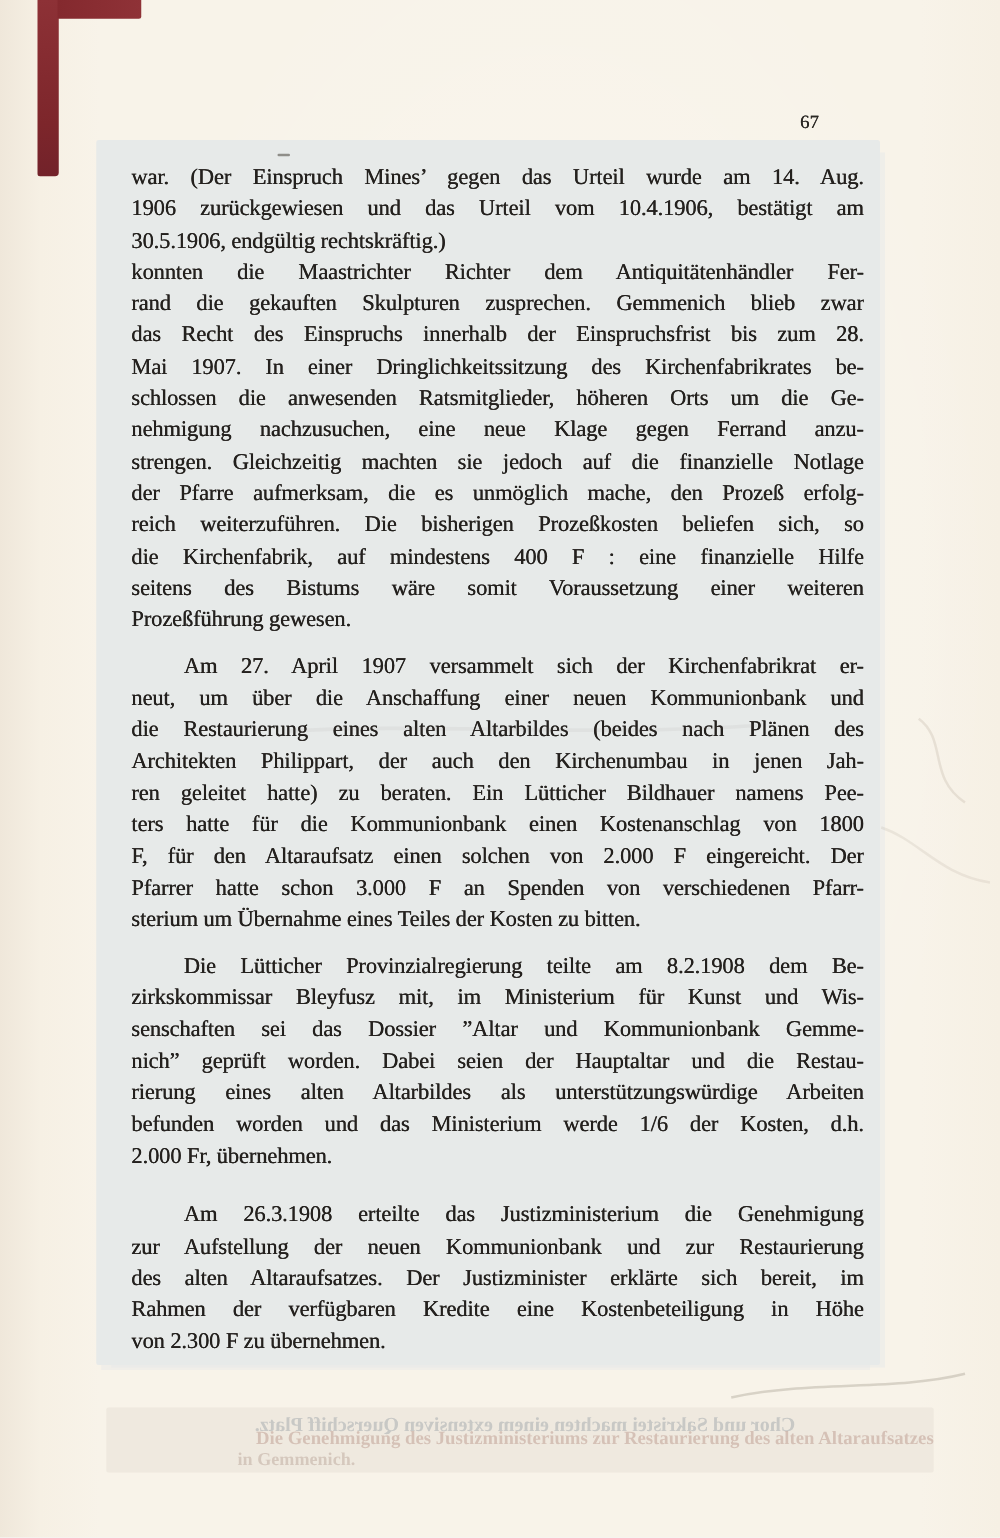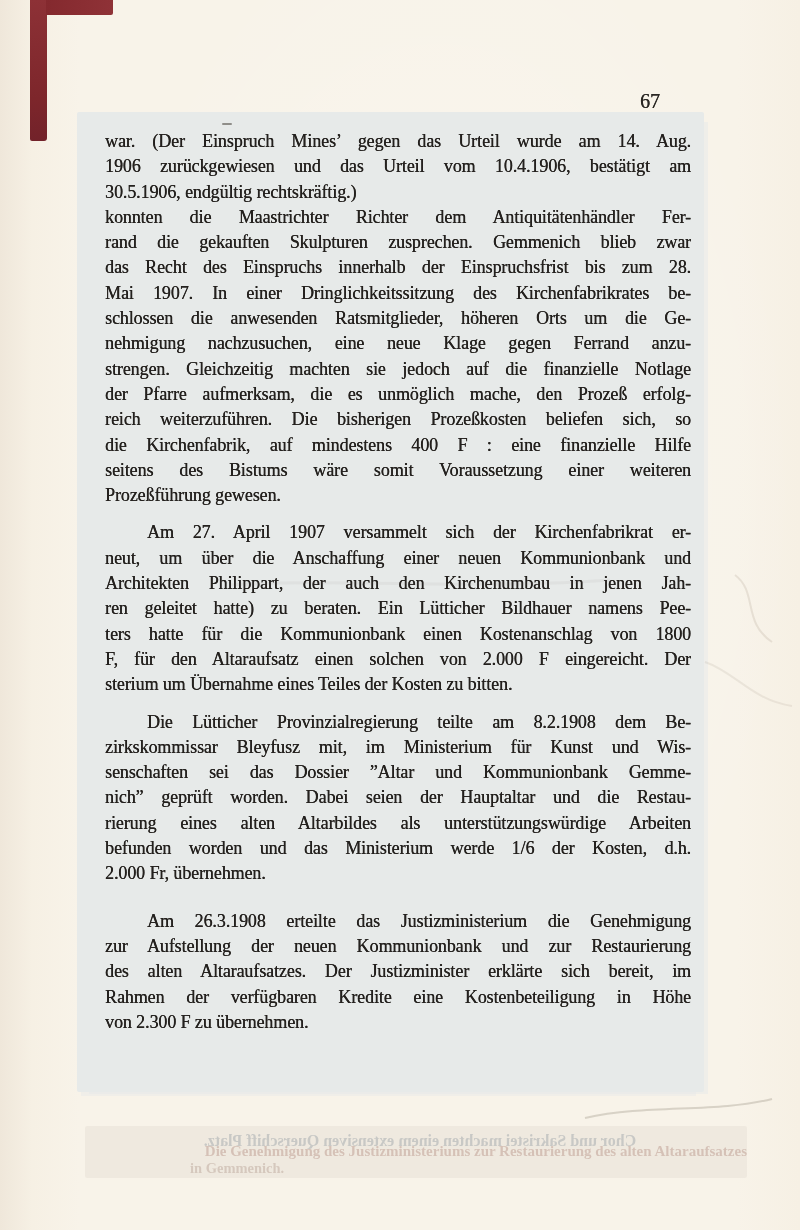--- a/index.html
+++ b/index.html
@@ -18,21 +18,21 @@
   .red-corner-h{position:absolute;left:46px;top:0;width:67px;height:15px;
     background:linear-gradient(90deg,#84292e 0%,#8f3237 100%);
     border-radius:0 0 2px 1px;}
   
   .tint{position:absolute;left:77px;top:112px;width:627px;height:980px;
     background:#e7eae9;border-radius:2px;
     box-shadow:8px 6px 0 -4px rgba(231,234,233,0.55), -2px 10px 0 -6px rgba(231,234,233,0.5);}
   .tint-bottom{position:absolute;left:85px;top:1126px;width:662px;height:52px;
     background:rgba(233,226,216,0.6);border-radius:2px;}
   .page-num{position:absolute;left:640px;top:90px;width:46px;
-    font-size:20px;color:#2a2724;text-align:left;
+    font-size:15px;color:#2a2724;text-align:left;
     text-shadow:0.2px 0 0 currentColor;}
   .textblock{position:absolute;left:105px;top:129px;width:586px;color:#24211e;}
   .para{margin:0;}
   .para.gap12{margin-top:12px;}
   .para.gap10{margin-top:22px;}
   .ln{height:25.3px;line-height:25.3px;font-size:18px;letter-spacing:-0.1px;
     overflow:hidden;text-align:justify;text-align-last:justify;
     text-shadow:0.25px 0 0 currentColor;}
   .ln.end{text-align-last:left;}
   .ln.ind{text-indent:42px;}
@@ -83,24 +83,26 @@
       <div class="ln">der Pfarre aufmerksam, die es unmöglich mache, den Prozeß erfolg-</div>
       <div class="ln">reich weiterzuführen. Die bisherigen Prozeßkosten beliefen sich, so</div>
       <div class="ln">die Kirchenfabrik, auf mindestens 400 F : eine finanzielle Hilfe</div>
       <div class="ln">seitens des Bistums wäre somit Voraussetzung einer weiteren</div>
       <div class="ln end">Prozeßführung gewesen.</div>
     </div>
 
     <div class="para gap12">
       <div class="ln ind">Am 27. April 1907 versammelt sich der Kirchenfabrikrat er-</div>
       <div class="ln">neut, um über die Anschaffung einer neuen Kommunionbank und</div>
+      <div class="ln">die Restaurierung eines alten Altarbildes (beides nach Plänen des</div>
       <div class="ln">Architekten Philippart, der auch den Kirchenumbau in jenen Jah-</div>
       <div class="ln">ren geleitet hatte) zu beraten. Ein Lütticher Bildhauer namens Pee-</div>
       <div class="ln">ters hatte für die Kommunionbank einen Kostenanschlag von 1800</div>
       <div class="ln">F, für den Altaraufsatz einen solchen von 2.000 F eingereicht. Der</div>
+      <div class="ln">Pfarrer hatte schon 3.000 F an Spenden von verschiedenen Pfarr-</div>
       <div class="ln end">sterium um Übernahme eines Teiles der Kosten zu bitten.</div>
     </div>
 
     <div class="para gap12">
       <div class="ln ind">Die Lütticher Provinzialregierung teilte am 8.2.1908 dem Be-</div>
       <div class="ln">zirkskommissar Bleyfusz mit, im Ministerium für Kunst und Wis-</div>
       <div class="ln">senschaften sei das Dossier ”Altar und Kommunionbank Gemme-</div>
       <div class="ln">nich” geprüft worden. Dabei seien der Hauptaltar und die Restau-</div>
       <div class="ln">rierung eines alten Altarbildes als unterstützungswürdige Arbeiten</div>
       <div class="ln">befunden worden und das Ministerium werde 1/6 der Kosten, d.h.</div>

